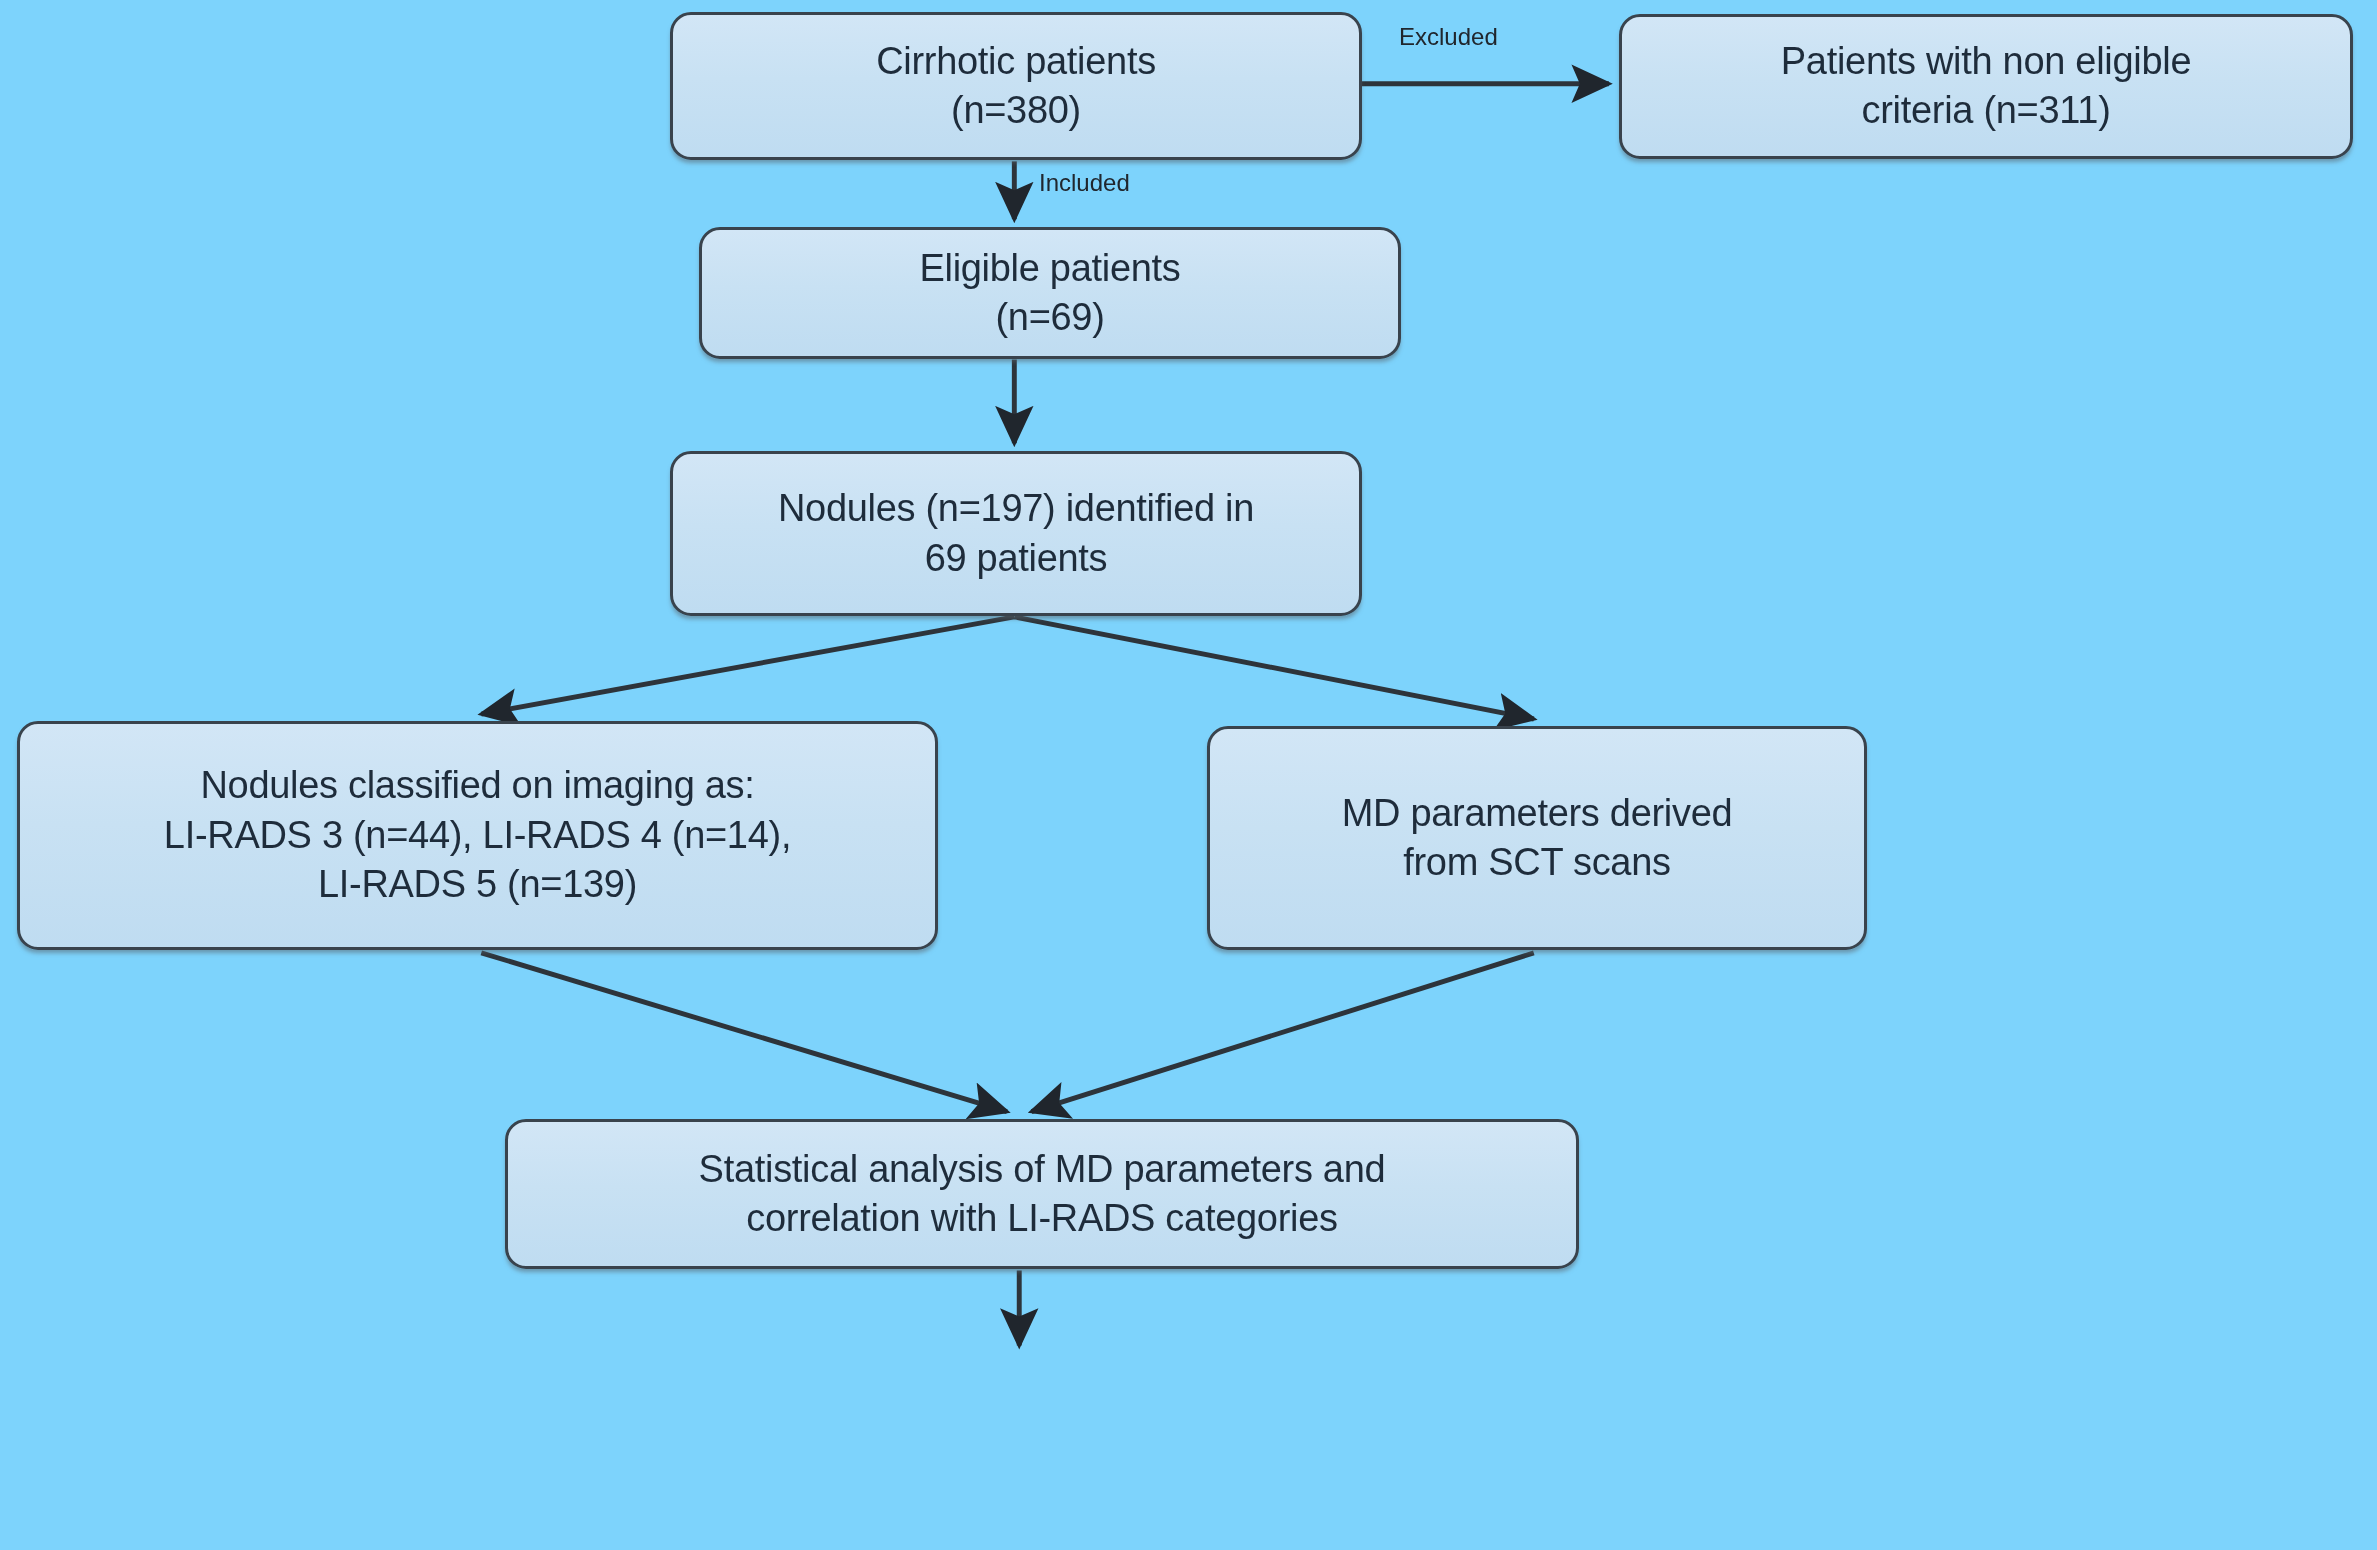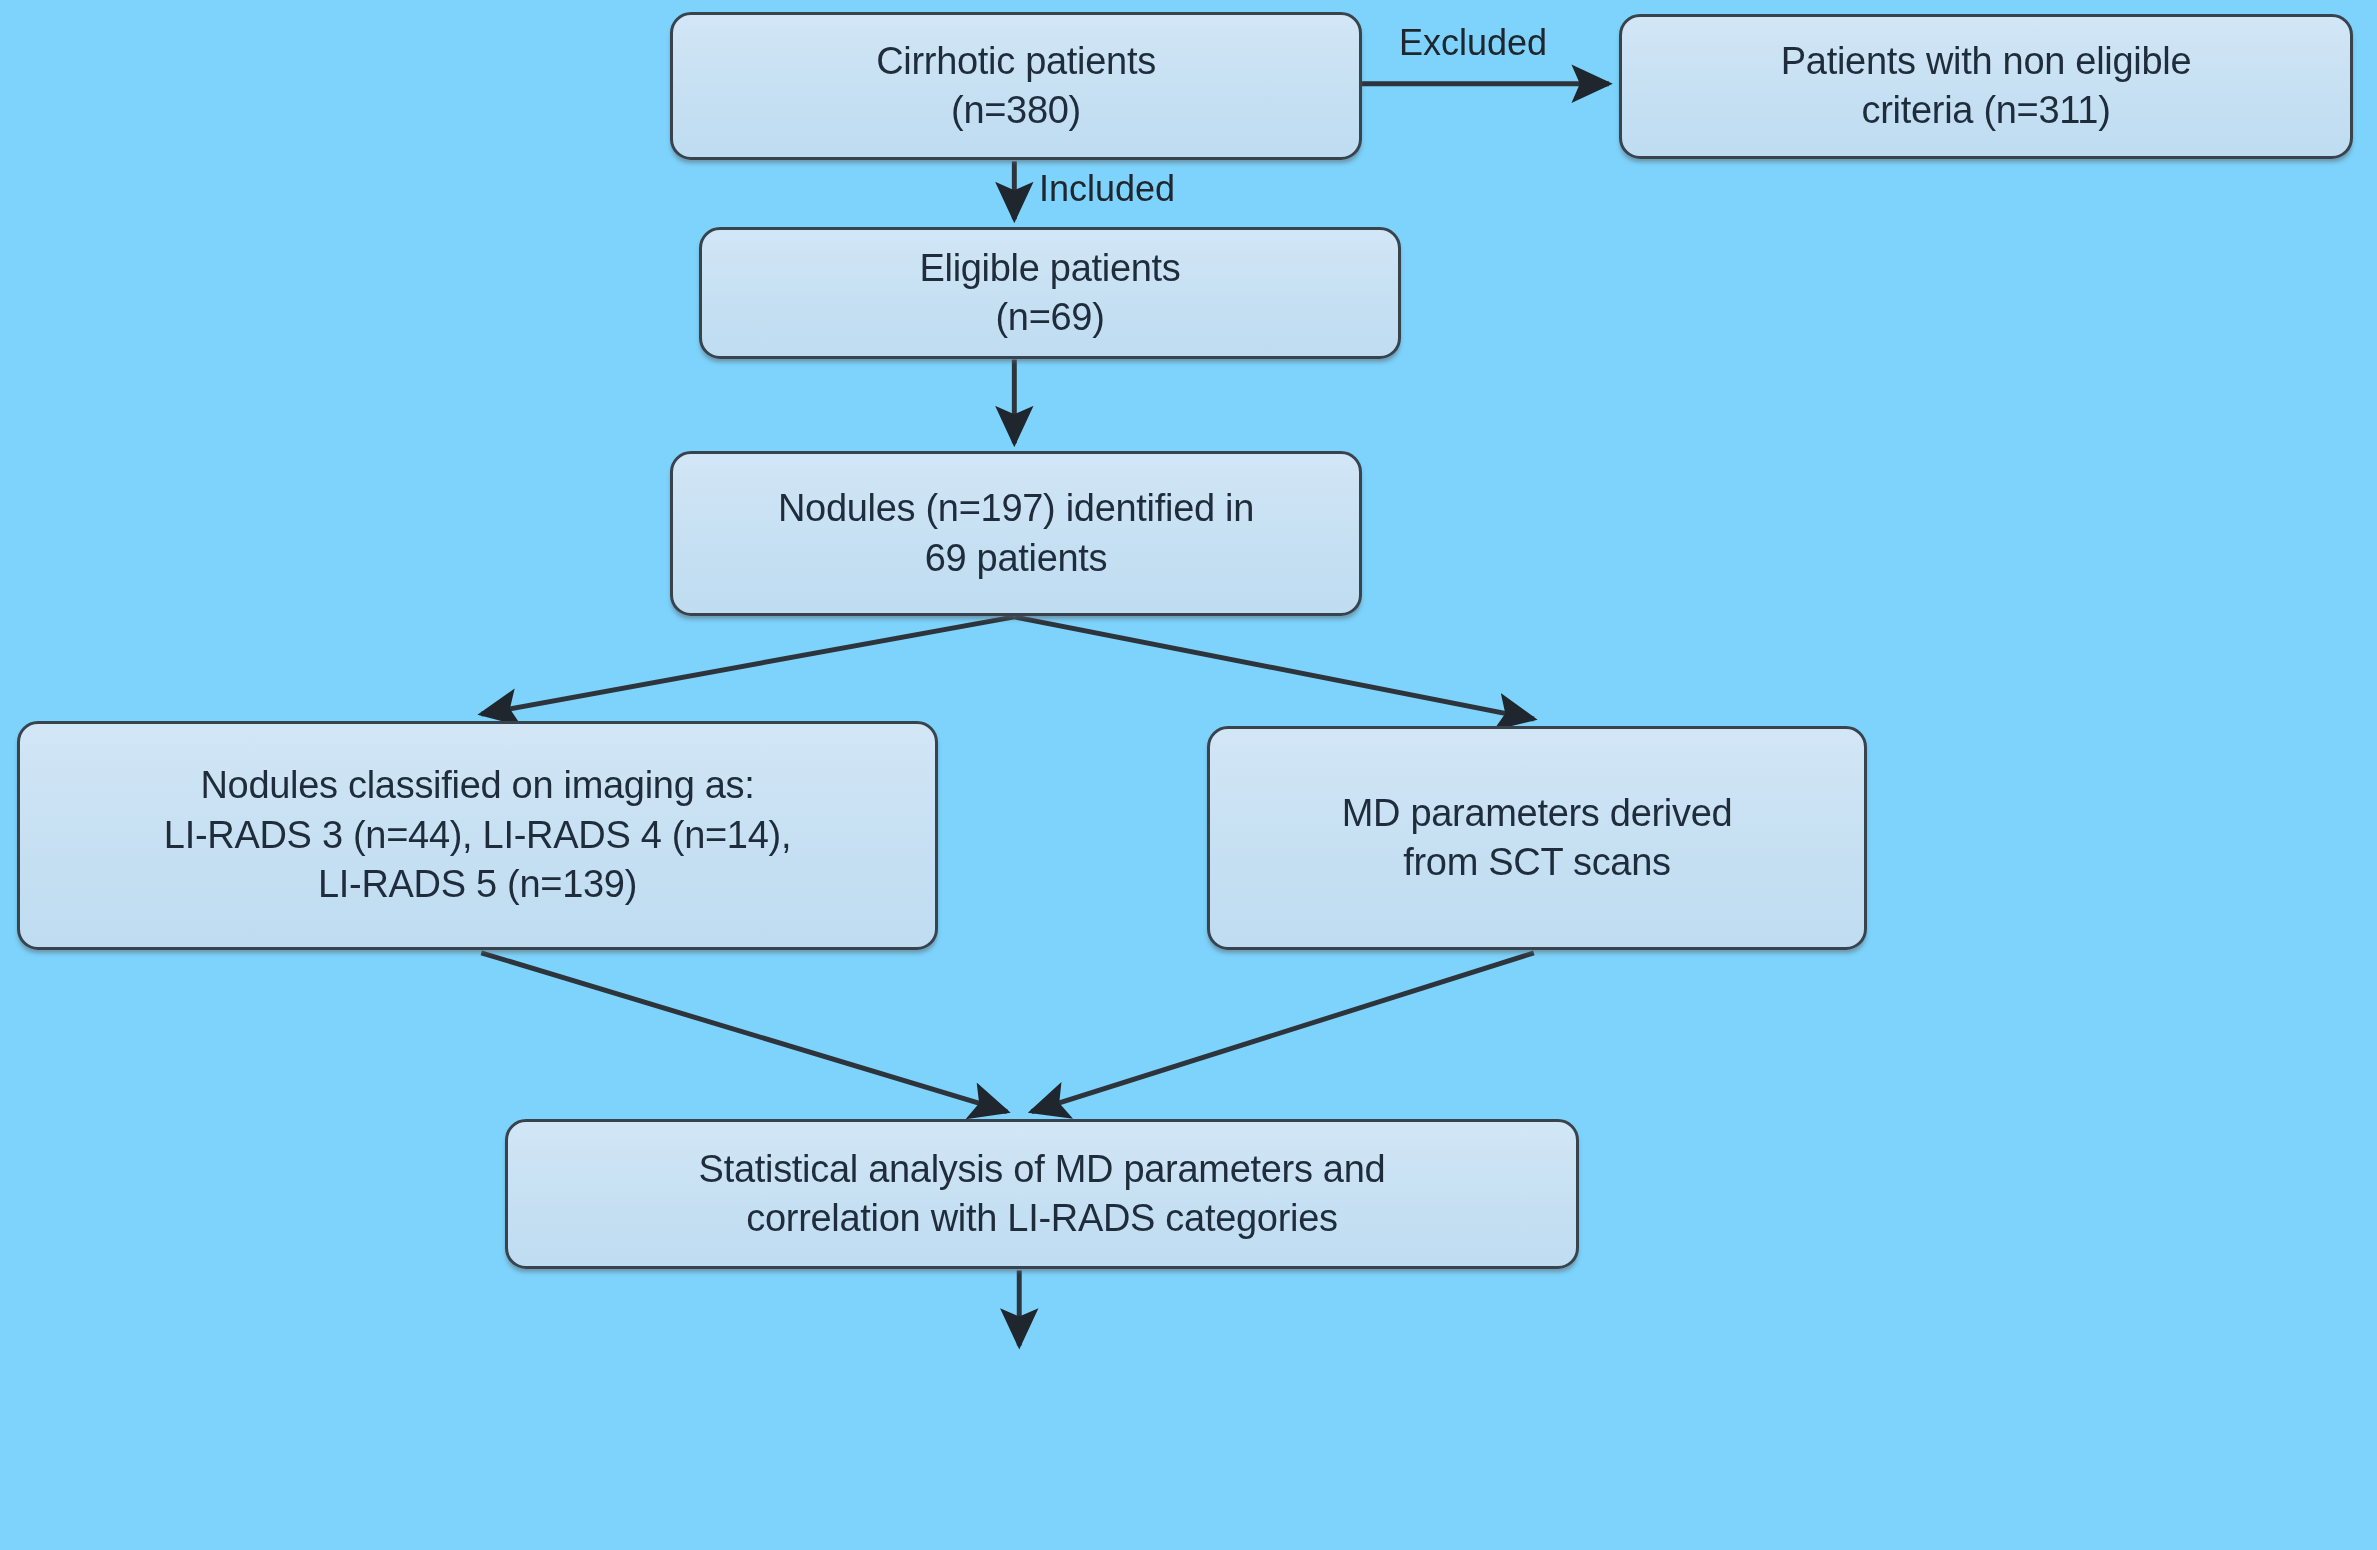--- a/index.html
+++ b/index.html
@@ -42,21 +42,21 @@
     letter-spacing: -0.3px;
     padding: 6.2px 16px;
   }
   .node .txt {
     display: block;
     white-space: pre-line;
   }
   .edge-label {
     position: absolute;
     color: #20262d;
-    font-size: 36px;
+    font-size: 24px;
     line-height: 1;
     white-space: nowrap;
   }
 
   
   #node-cirrhotic      { left:670px; top:12.3px;   width:692px; height:148px; }
   #node-excluded-pts   { left:1619px; top:13.5px;   width:734px; height:145px;text-align:center; }
   #node-eligible       { left:661px; top:227px;  width:702px; height:132px;margin-left:38px; }
   #node-nodules        { left:670px; top:451px;  width:692px; height:165px; }
   #node-lirads         { left:17px;   top:721px; width:921px; height:229px; }

